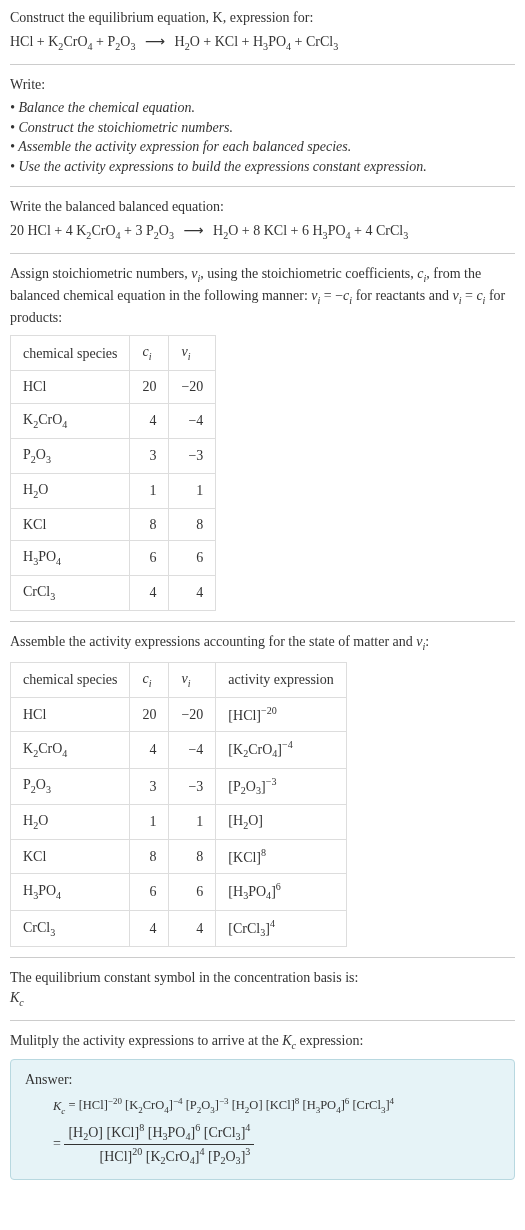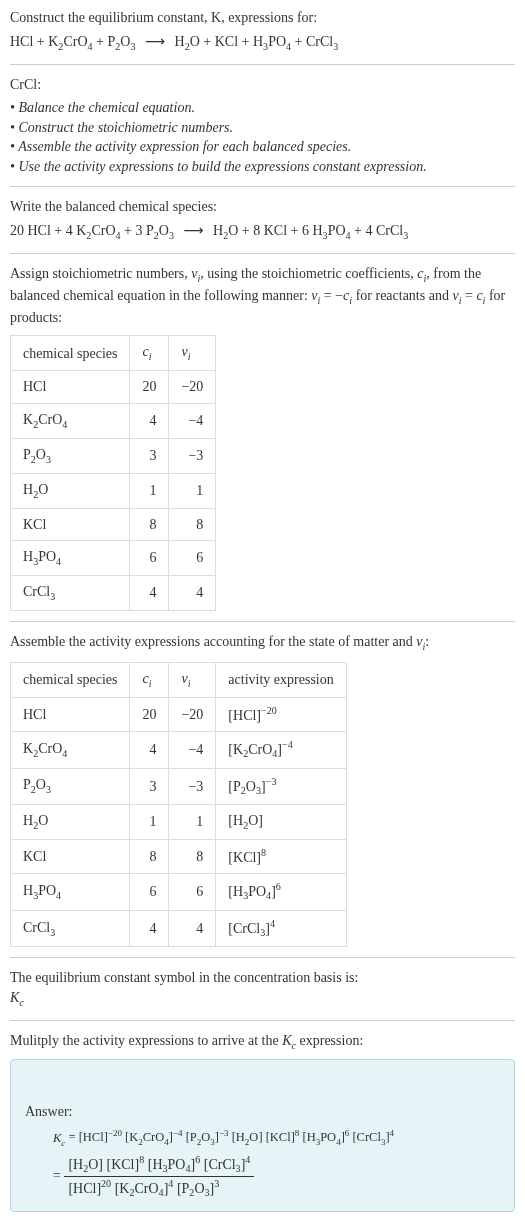--- a/index.html
+++ b/index.html
@@ -53,61 +53,60 @@
   td.num { text-align: right; }
   .answer-box {
     background: #e6f3f7;
     border: 1px solid #b8d8e0;
     border-radius: 4px;
     padding: 10px 14px;
     margin-top: 6px;
   }
   .answer-label {
     margin-bottom: 6px;
-    margin-top: 32px;
   }
   .indent { margin-left: 28px; }
   .frac {
     display: inline-block;
     vertical-align: middle;
-    text-align: left;
+    text-align: right;
     font-family: Liberation Serif, serif;
   }
   .frac .num {
     display: block;
     border-bottom: 1px solid #333;
     padding: 0 4px;
   }
   .frac .den {
     display: block;
     padding: 0 4px;
   }
   .ital { font-style: italic; }
 </style>
 </head>
 <body>
 
-<div>Construct the equilibrium constant, K, expressions for:</div>
+<div>Construct the equilibrium equation, K, expression for:</div>
 <div class="eq">HCl + K<span class="sub">2</span>CrO<span class="sub">4</span> + P<span class="sub">2</span>O<span class="sub">3</span> <span class="arrow">⟶</span> H<span class="sub">2</span>O + KCl + H<span class="sub">3</span>PO<span class="sub">4</span> + CrCl<span class="sub">3</span></div>
 
 <hr>
 
 <div class="plan">
-  <div>CrCl:</div>
+  <div>Write:</div>
   <ul>
     <li>Balance the chemical equation.</li>
     <li>Construct the stoichiometric numbers.</li>
     <li>Assemble the activity expression for each balanced species.</li>
     <li>Use the activity expressions to build the expressions constant expression.</li>
   </ul>
 </div>
 
 <hr>
 
-<div>Write the balanced chemical species:</div>
+<div>Write the balanced balanced equation:</div>
 <div class="eq">20 HCl + 4 K<span class="sub">2</span>CrO<span class="sub">4</span> + 3 P<span class="sub">2</span>O<span class="sub">3</span> <span class="arrow">⟶</span> H<span class="sub">2</span>O + 8 KCl + 6 H<span class="sub">3</span>PO<span class="sub">4</span> + 4 CrCl<span class="sub">3</span></div>
 
 <hr>
 
 <div>Assign stoichiometric numbers, <span class="ital">ν<span class="sub">i</span></span>, using the stoichiometric coefficients, <span class="ital">c<span class="sub">i</span></span>, from the balanced chemical equation in the following manner: <span class="ital">ν<span class="sub">i</span></span> = −<span class="ital">c<span class="sub">i</span></span> for reactants and <span class="ital">ν<span class="sub">i</span></span> = <span class="ital">c<span class="sub">i</span></span> for products:</div>
 
 <table>
   <thead>
     <tr>
       <th>chemical species</th>

